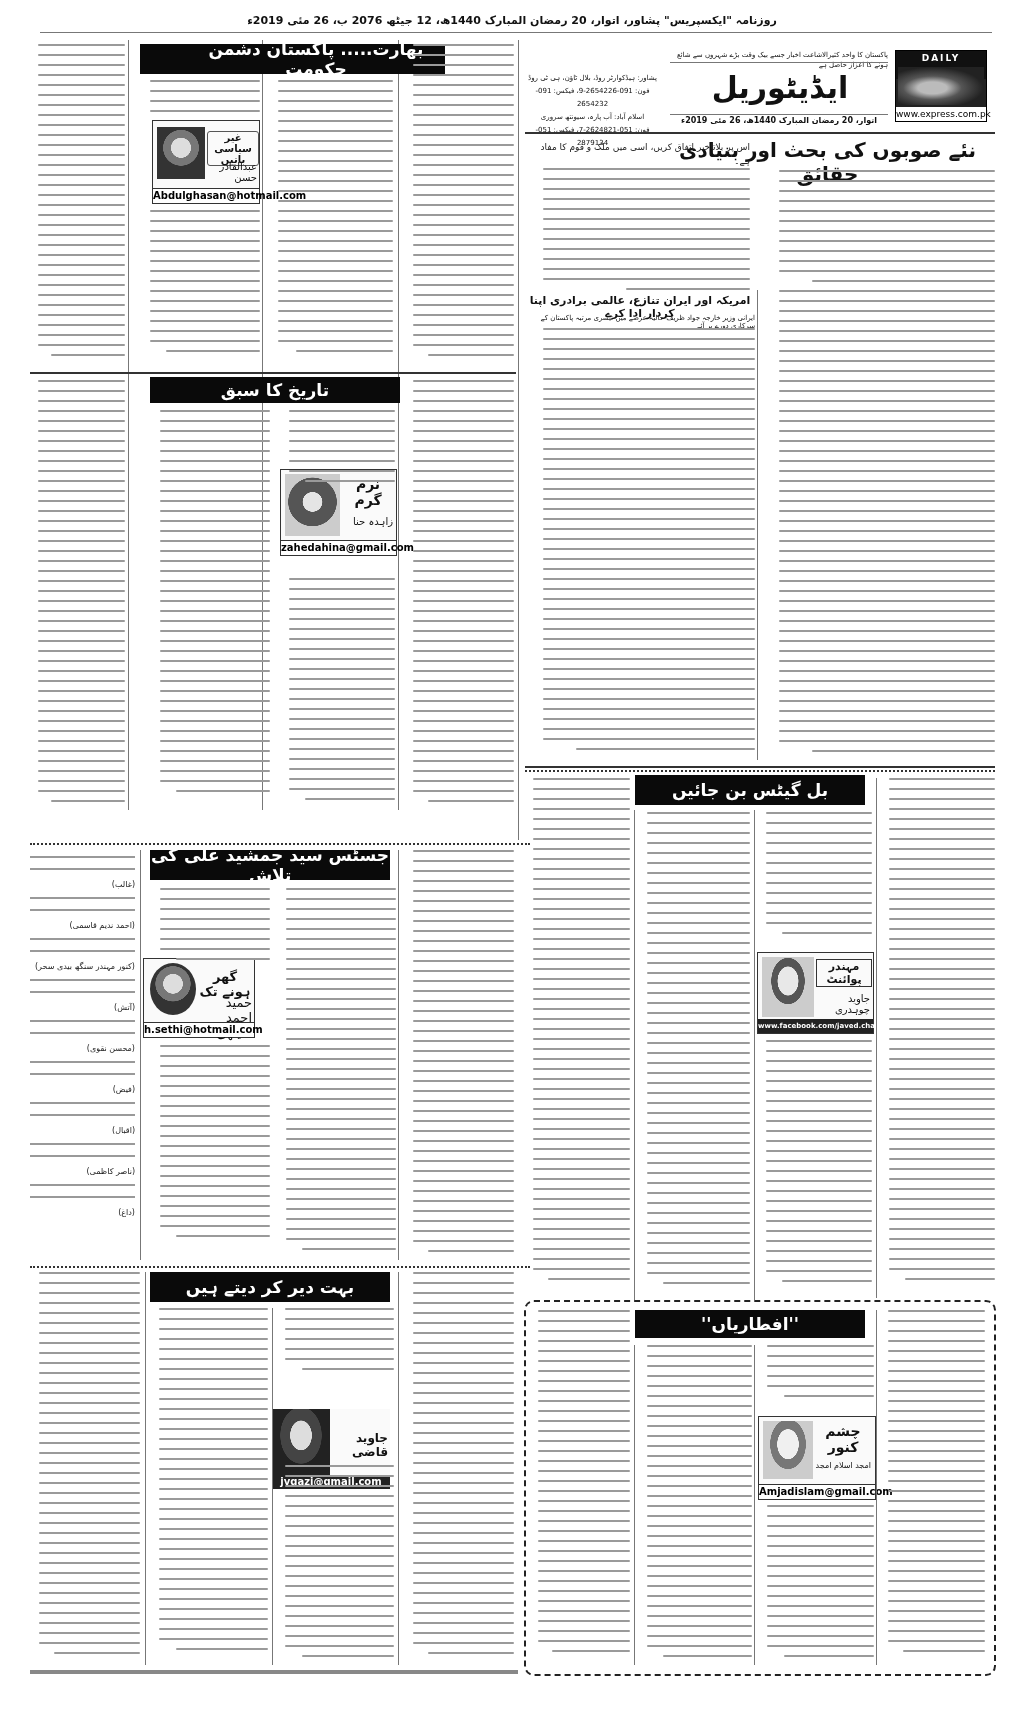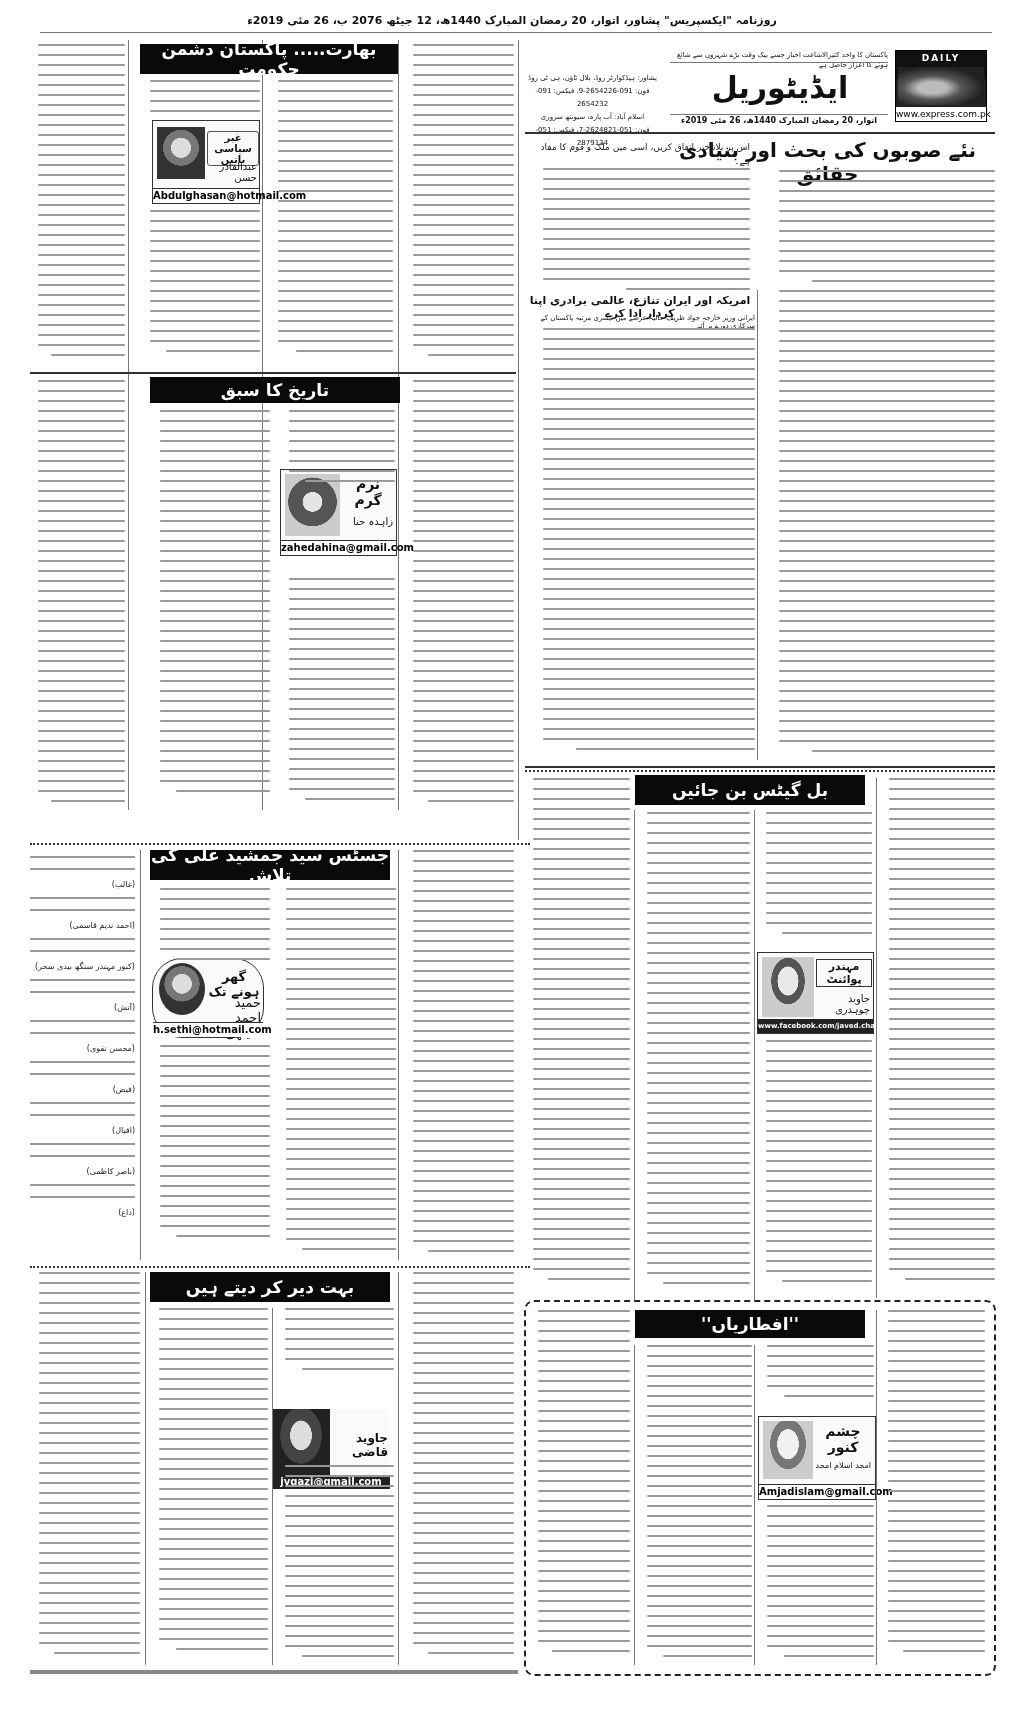--- a/index.html
+++ b/index.html
@@ -194,21 +194,21 @@
     <div class="ln m"></div>
     <div class="ln m"></div>
     <div class="ln m"></div>
     <div class="ln m"></div>
     <div class="ln s"></div>
 </div>
 <div class="vrule" style="left:757px;top:290px;height:470px;"></div>
 
 <div class="hrule" style="top:766px;left:525px;width:470px;background:#333;height:2px;"></div>
 
-<div class="blackhead" style="left:140px;top:44px;width:258px;height:30px;">بھارت..... پاکستان دشمن حکومت</div>
+<div class="blackhead" style="left:140px;top:44px;width:258px;height:30px;padding-left:47px;">بھارت..... پاکستان دشمن حکومت</div>
 <div class="author-box" style="left:152px;top:120px;width:106px;height:82px;">
   <div class="author-photo" style="left:4px;top:6px;width:48px;height:52px;"></div>
   <div class="colname" style="left:54px;top:10px;width:50px;font-size:10px;border:1px solid #555;border-radius:3px;">غیر سیاسی باتیں</div>
   <div class="authname" style="left:54px;top:40px;width:50px;">عبدالقادر حسن</div>
   <div class="email-strip light">Abdulghasan@hotmail.com</div>
 </div>
 <div class="col" style="left:140px;top:80px;width:120px;height:290px;">
   <div class="ln m"></div>
     <div class="ln m"></div>
     <div class="ln m"></div>
@@ -502,21 +502,21 @@
     <div class="ln m"></div>
     <div class="ln m"></div>
     <div class="ln m"></div>
     <div class="ln s"></div>
 </div>
 
 <div class="dotrule" style="top:843px;left:30px;width:500px;"></div>
 <div class="dotrule" style="top:770px;left:525px;width:470px;"></div>
 
 <div class="blackhead" style="left:150px;top:850px;width:240px;height:30px;">جسٹس سید جمشید علی کی تلاش</div>
-<div class="author-box" style="left:152px;top:958px;width:110px;height:78px;border-radius:30px;">
+<div class="author-box" style="left:143px;top:958px;width:110px;height:78px;">
   <div class="author-photo" style="left:6px;top:4px;width:46px;height:52px;border-radius:50%;"></div>
   <div class="colname" style="left:54px;top:10px;width:54px;font-size:13px;">گھر ہونے تک</div>
   <div class="authname" style="left:54px;top:36px;width:54px;font-size:13px;">حمید احمد سیٹھی</div>
   <div class="email-strip light">h.sethi@hotmail.com</div>
 </div>
 <div class="col" style="left:150px;top:888px;width:120px;height:370px;">
   <div class="ln m"></div>
     <div class="ln m"></div>
     <div class="ln m"></div>
     <div class="ln m"></div>

